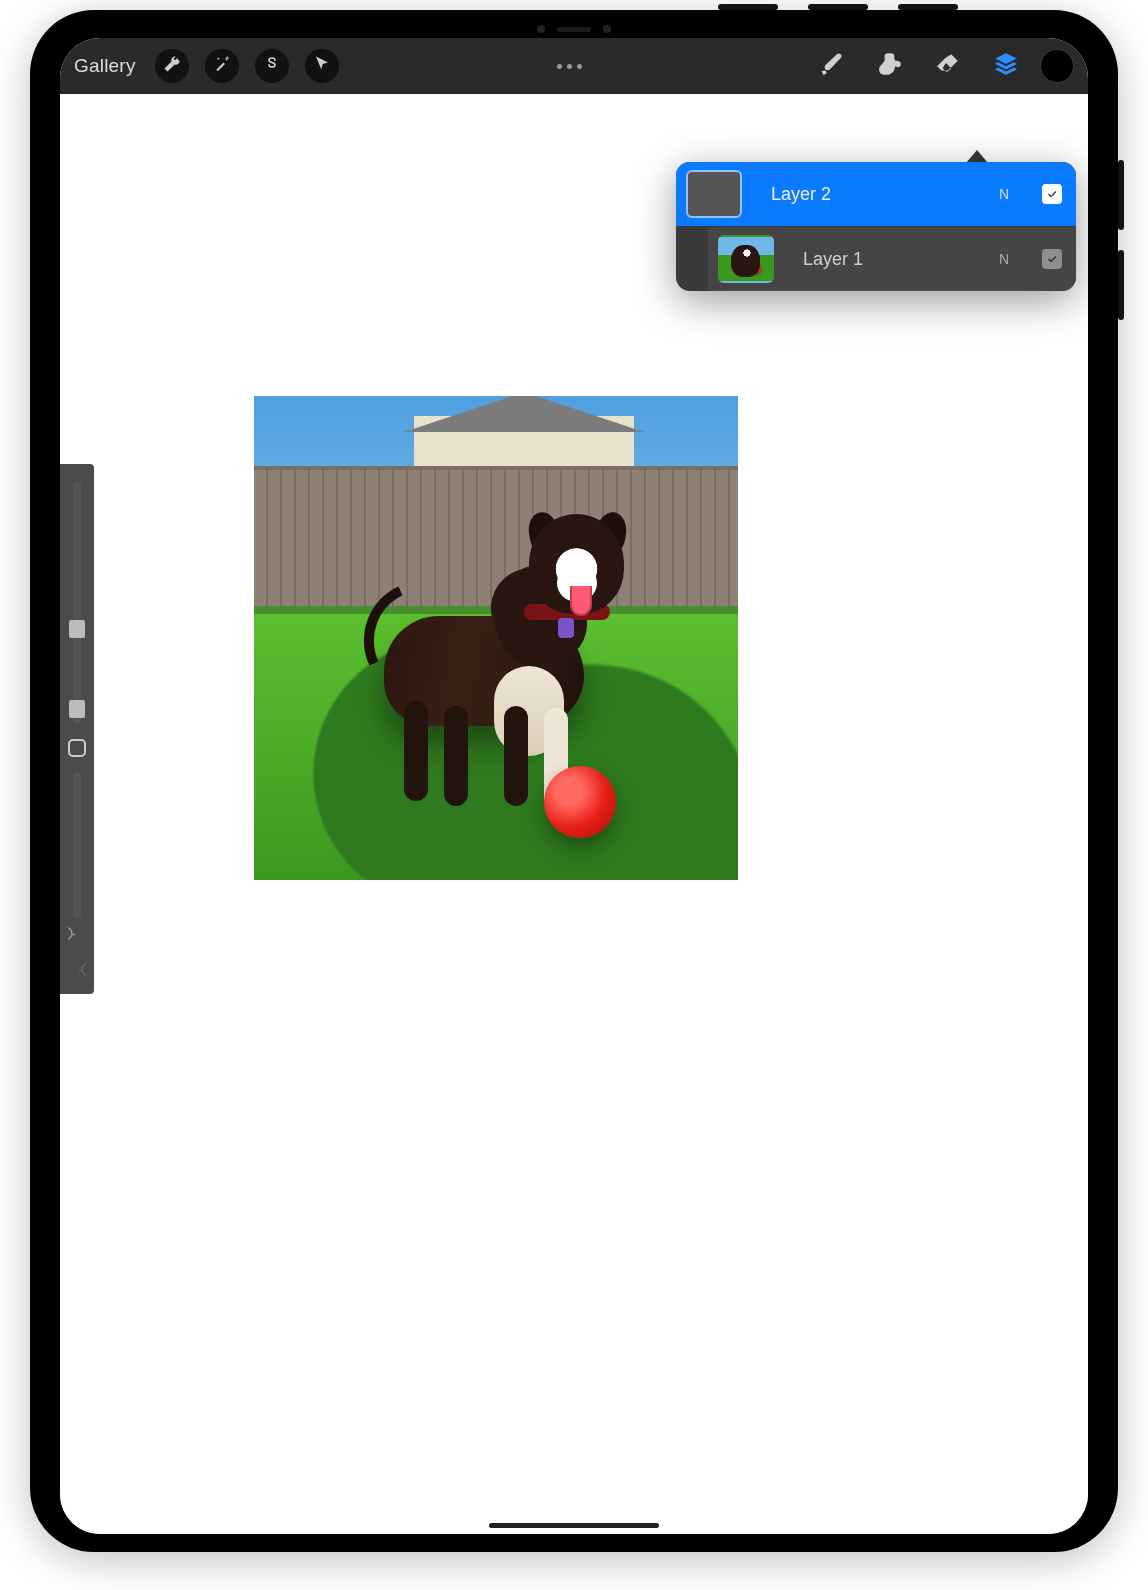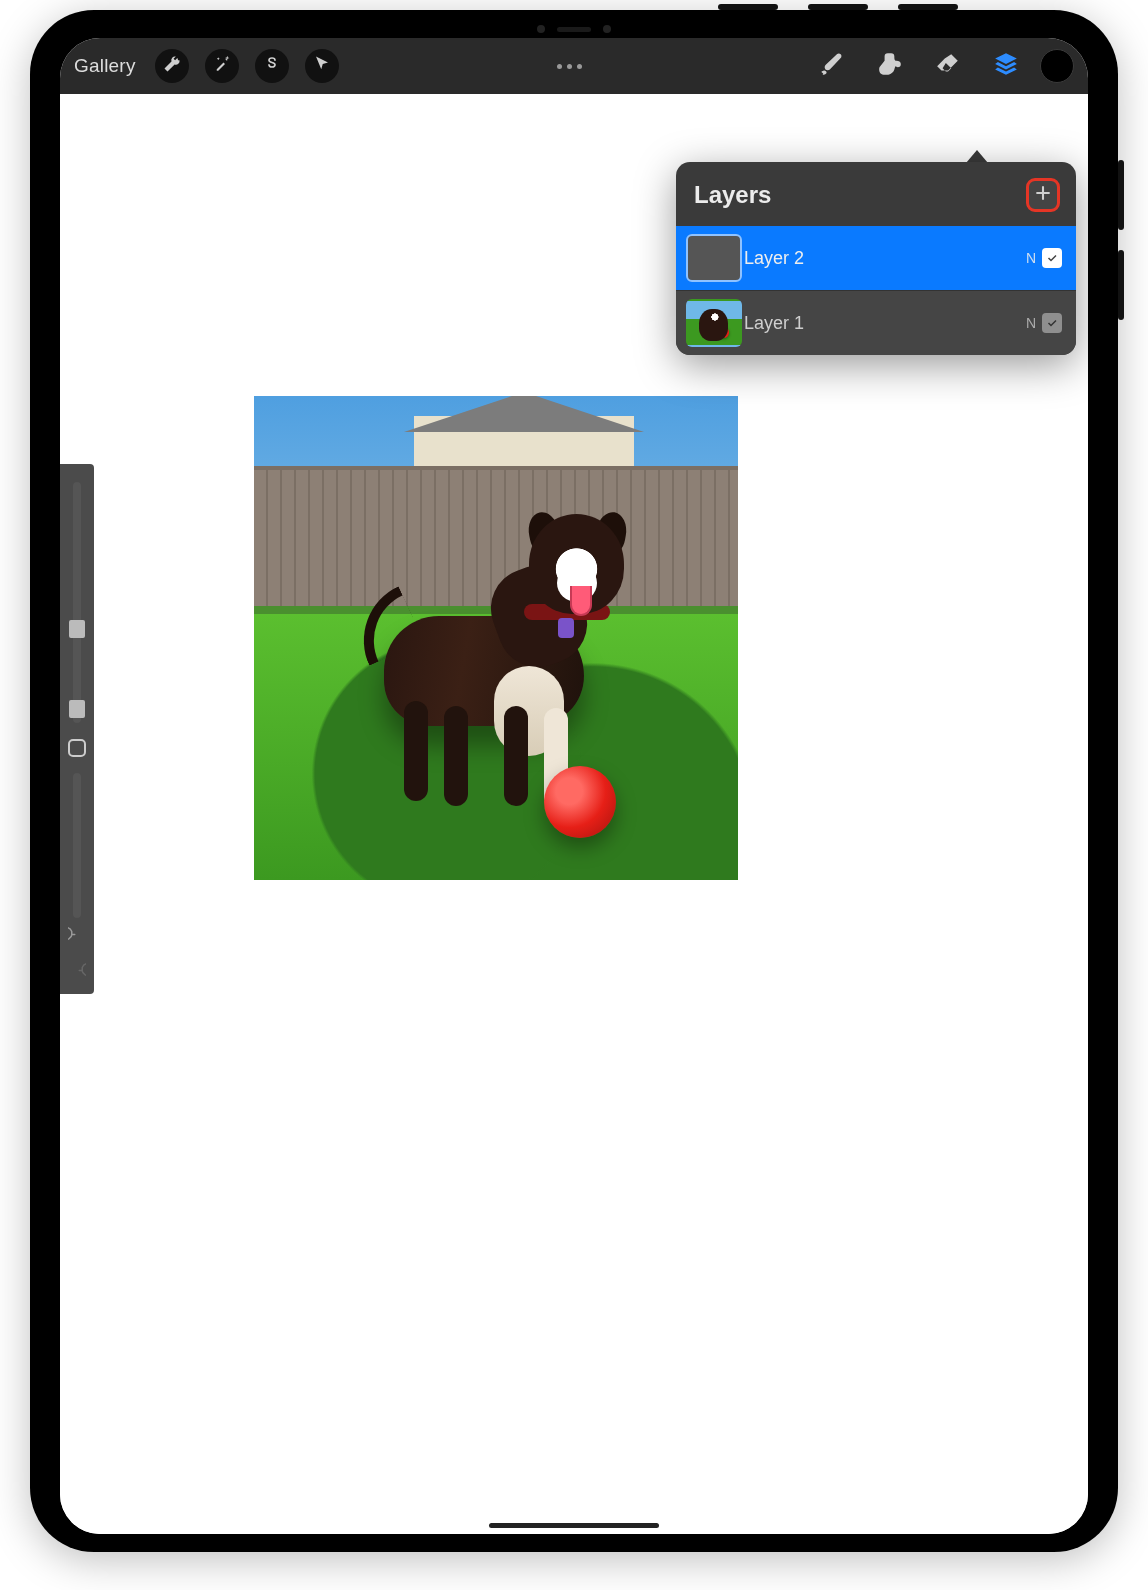--- a/index.html
+++ b/index.html
@@ -148,24 +148,24 @@
     display:flex; align-items:center; justify-content:space-between;
     padding:16px 16px 14px 18px;
   }
   .panel-title{ color:#ececec; font-size:24px; font-weight:600;}
   .add-btn{
     width:34px;height:34px;border-radius:9px;display:flex;align-items:center;justify-content:center;
     border:3px solid var(--highlight-red); background:#444;
   }
   .add-btn svg{ width:20px;height:20px;stroke:#cfcfcf;stroke-width:2.5;fill:none;}
   .layer-row{
-    display:flex; align-items:center; gap:2px; padding:8px 14px 8px 10px;
+    display:flex; align-items:center; gap:29px; padding:8px 14px 8px 10px;
     background:#454545;
   }
-  .layer-row + .layer-row{ border-top:1px solid rgba(0,0,0,.25);}
+  .layer-row + .layer-row{ border-top:1px solid rgba(0,0,0,.25);margin-left:32px;}
   .layer-row.selected{ background:var(--row-selected);}
   .thumb{ width:56px;height:48px;border-radius:6px;background:#555;flex:none;
     border:2px solid transparent;}
   .layer-row.selected .thumb{ border-color:#8fc2ff; background:#555;}
   .thumb.photo{ background:linear-gradient(to bottom,#6fb8e8 0 40%, #3c9920 40% 100%); position:relative; overflow:hidden;}
   .thumb.photo::after{ content:""; position:absolute; left:22%; top:18%; width:55%; height:72%;
     background:radial-gradient(circle at 55% 25%, #fff 0 12%, #2a1610 13% 100%);
     border-radius:45% 45% 40% 40%; }
   .thumb.photo::before{ content:""; position:absolute; left:58%; top:60%; width:20%; height:24%;
     background:#e61f17; border-radius:50%; box-shadow:0 1px 3px rgba(0,0,0,.4); }
@@ -309,30 +309,20 @@
             <span>
               <svg viewBox="0 0 24 24">
                   <path d="M15 14h4V10m-.4 3.6A8 8 0 1 0 19 10" stroke="#666" stroke-width="2" fill="none" stroke-linecap="round"></path>
                 </svg>
             </span>
           </div>
         </div>
 
         <div class="panel-arrow"></div>
         <div class="layers-panel">
-          <div class="panel-header">
-            <span class="panel-title">Layers</span>
-            <div class="add-btn">
-              <span>
-                <svg viewBox="0 0 24 24">
-                    <path d="M12 4v16M4 12h16"></path>
-                  </svg>
-              </span>
-            </div>
-          </div>
 
           <div class="layer-row selected">
             <div class="thumb"></div>
             <span class="layer-name">Layer 2</span>
             <span class="blend">N</span>
             <span class="vis">
                 <svg viewBox="0 0 24 24">
                   <path d="M5 12l5 5L20 7"></path>
                 </svg>
               </span>

